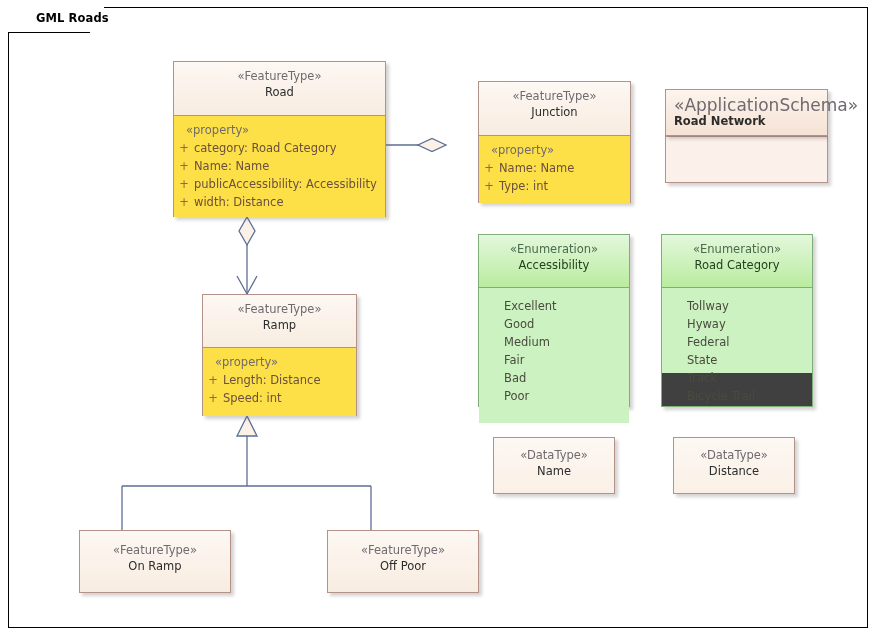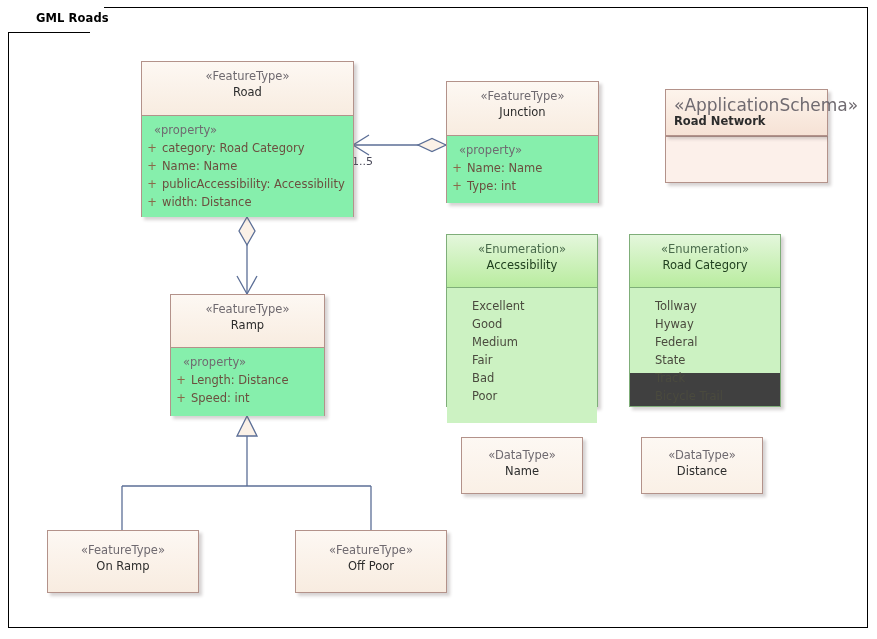--- a/index.html
+++ b/index.html
@@ -75,20 +75,21 @@
     letter-spacing: 0.1px;
     white-space: nowrap;
     margin-left: 20px;
   }
 
   
   .node {
     position: absolute;
     box-sizing: border-box;
     box-shadow: 3px 3px 3px rgba(120,110,110,0.30);
+    margin-left: 32px;
   }
   .node.feature {
     border: 1px solid #b3928a;
     background: #fbf1e7;
   }
   .node.enumeration {
     border: 1px solid #7fae79;
     background: #404040;
   }
 
@@ -120,21 +121,21 @@
   }
   .node.enumeration .head .name { color: #20401f; }
 
   .divider {
     height: 0;
     border-top: 1px solid #b3928a;
   }
   .node.enumeration .divider { border-top-color: #7fae79; }
 
   .body {
-    background: #86efac;
+    background: #fde047;
     padding: 5px 0 4px 0;
   }
   .node.enumeration .body {
     background: #ccf2c2;
   }
   .body .group-stereo {
     font-size: 11.5px;
     color: #6f6a70;
     padding-left: 12px;
     line-height: 18px;

